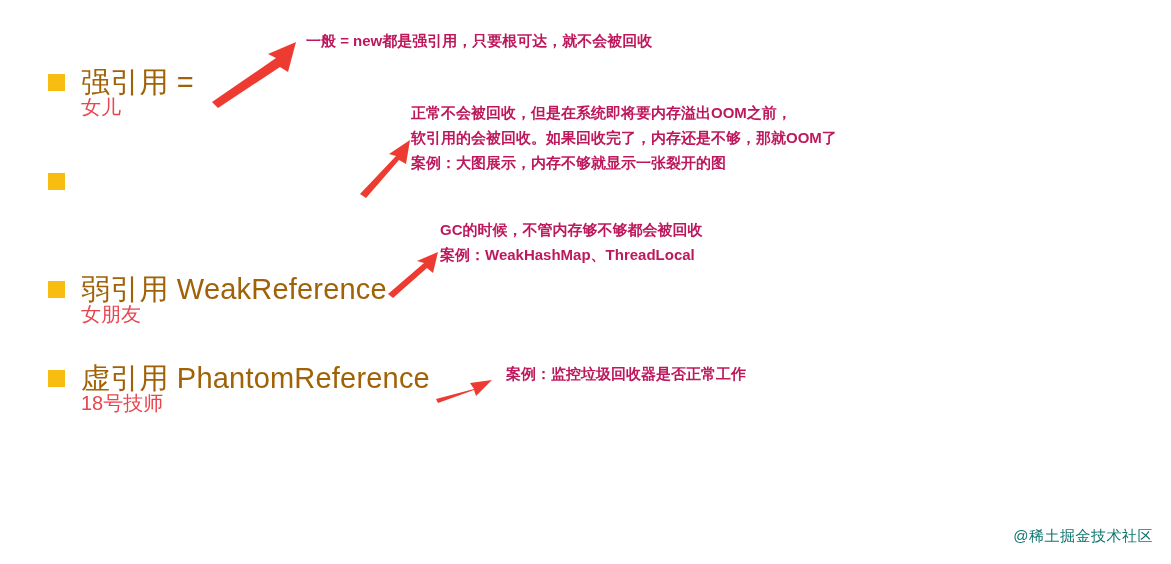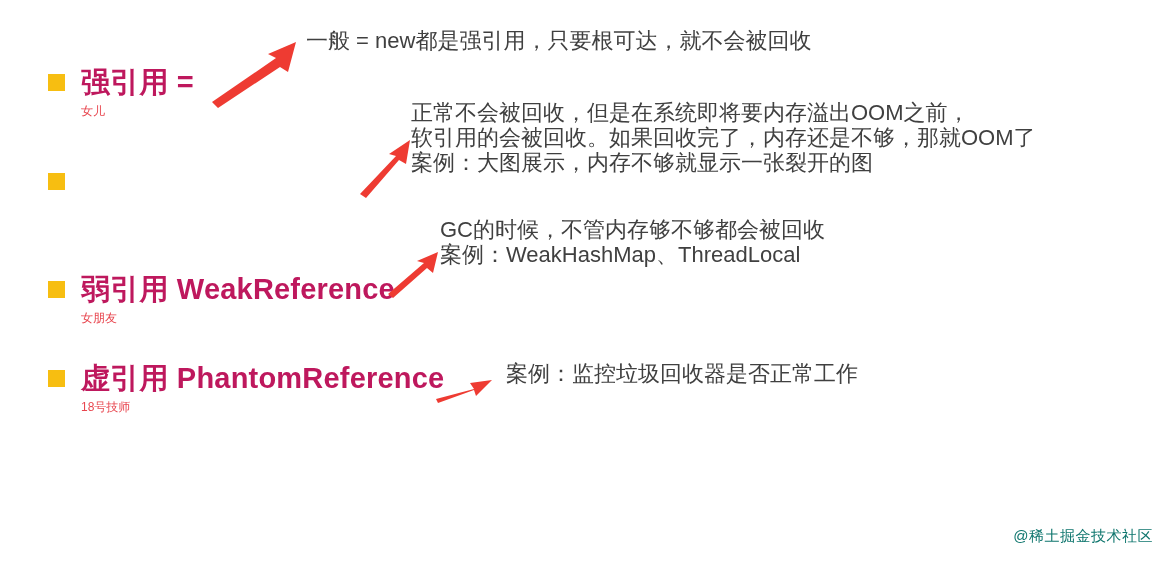--- a/index.html
+++ b/index.html
@@ -30,46 +30,47 @@
   }
   .bullet-square {
     width: 17px;
     height: 17px;
     background: #F7BE11;
     flex: 0 0 auto;
     margin-right: 16px;
   }
   .bullet-title {
     font-size: 29px;
-    color: #be185d;
+    color: #a16207;
     letter-spacing: 0.2px;
     line-height: 1;
-    font-weight: 700;
+    font-weight: 400;
   }
   .bullet-sub {
     margin-left: 33px;
-    margin-top: 8px;
-    font-size: 12px;
+    margin-top: 0;
+    font-size: 20px;
     color: #E8454E;
     line-height: 1;
   }
 
   
   #item-0 { top: 68px; }
   #item-1 { top: 173px; }
   #item-2 { top: 275px; }
   #item-3 { top: 364px; }
 
   
   .annotation {
     position: absolute;
-    color: #404040;
-    font-size: 22px;
+    color: #be185d;
+    font-size: 15px;
     line-height: 25px;
     white-space: nowrap;
+    font-weight: bold;
   }
   .annotation .line { display: block; }
 
   #anno-0 { left: 306px; top: 28px; }
   #anno-1 { left: 411px; top: 100px; }
   #anno-2 { left: 440px; top: 217px; }
   #anno-3 { left: 506px; top: 361px; }
 
   
   .arrow-svg {

